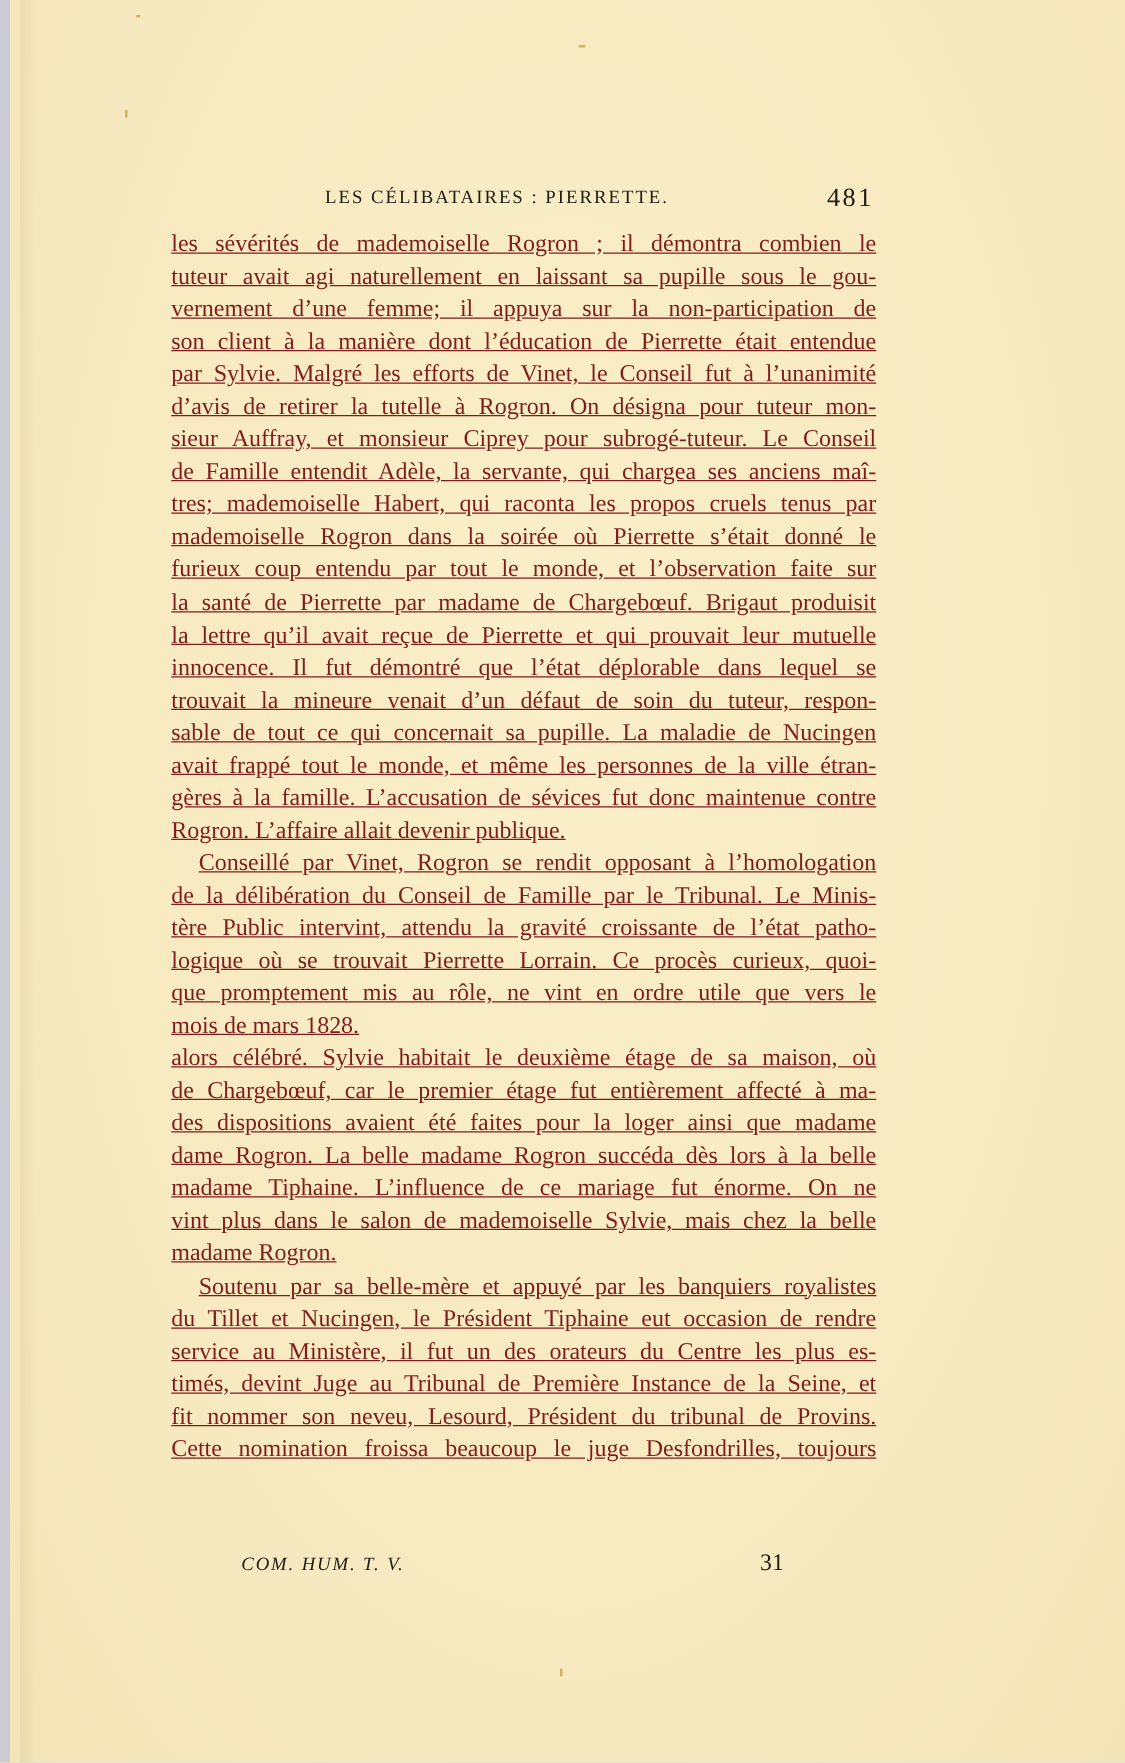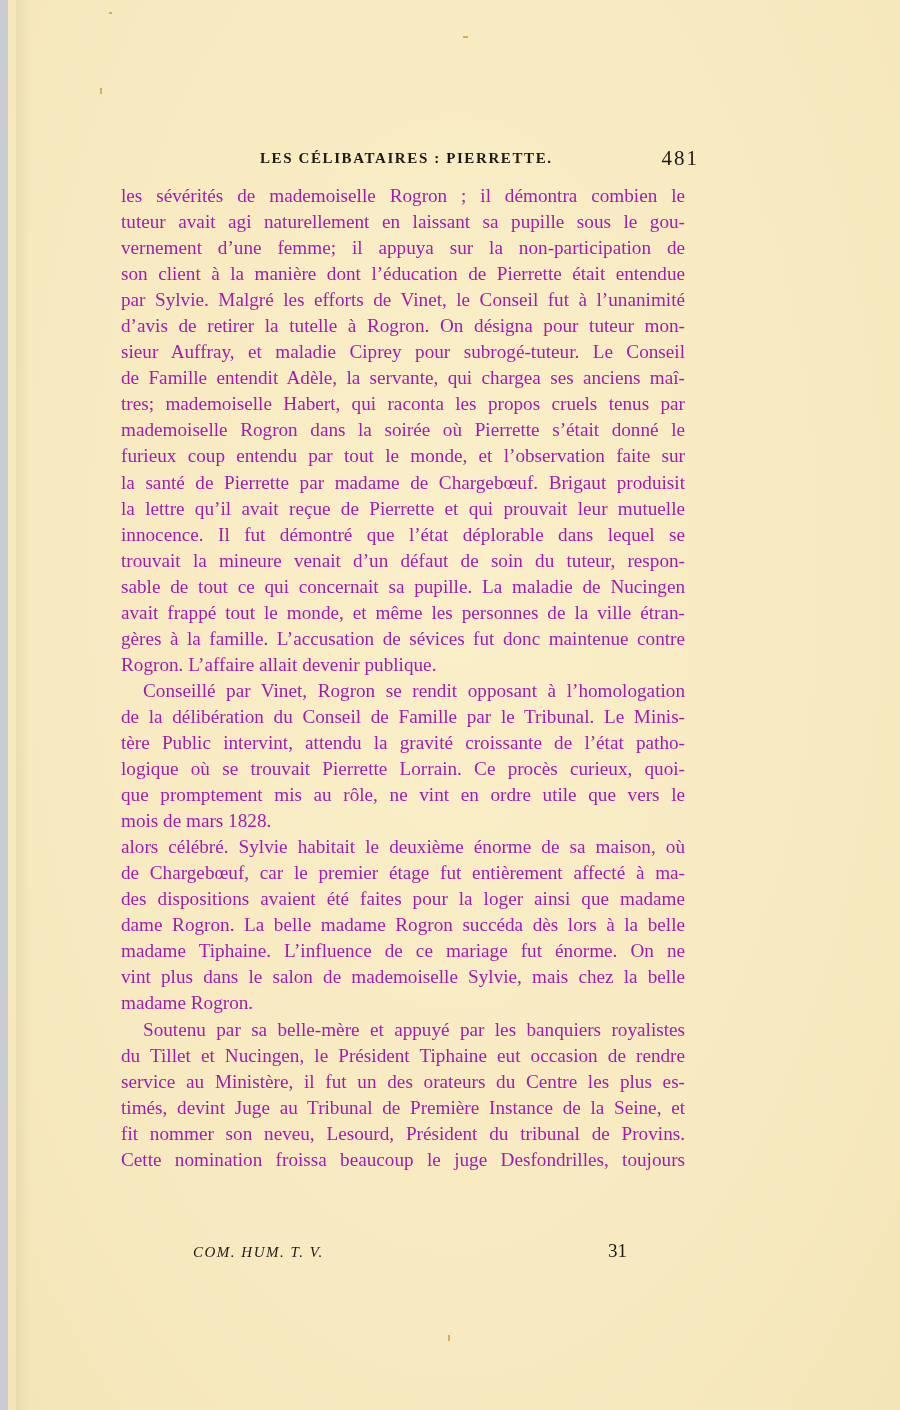--- a/index.html
+++ b/index.html
@@ -16,30 +16,30 @@
   .page-inner-edge {
     position:absolute; left:8px; top:0; width:14px; height:1410px;
     background:linear-gradient(to right, rgba(200,185,140,0.25), rgba(255,255,255,0));
   }
   .speck { position:absolute; width:3px; height:2px; background:#c9962f; opacity:0.7; }
   .running-head {
     position:absolute; top:150px; left:134px; width:563px; height:24px;
     font-family:"Liberation Serif", serif; color:#1e1a14;
   }
   .running-title {
-    position:absolute; left:126px; top:0; font-size:15px; font-weight:bold;
+    position:absolute; left:126px; top:0; font-size:15px; font-weight:normal;
     letter-spacing:1.6px;
   }
   .page-number {
     position:absolute; right:-2px; top:-4px; font-size:21px; letter-spacing:2px;
   }
   .body-text {
-    position:absolute; top:183px; left:121px; width:564px;
+    position:absolute; top:183px; left:137px; width:564px;
     font-family:"Liberation Serif", serif; font-size:19.2px; line-height:26.05px;
-    color:#a21caf; text-align:justify;
+    color:#7f1d1d; text-align:justify;text-decoration:underline;
   }
   .line {
     display:block; white-space:nowrap; text-align:justify; text-align-last:justify;
     height:26.05px; overflow:visible;
   }
   .line.last { text-align-last:left; }
   .line.indent { padding-left:22px; }
   .footer-signature {
     position:absolute; top:1244px; left:193px;
     font-family:"Liberation Serif", serif; font-size:15px; letter-spacing:1.5px; color:#1e1a14;font-style:italic;
@@ -67,21 +67,21 @@
 </div>
 
 <div class="body-text" id="body-text">
     <div>
       <span class="line">les sévérités de mademoiselle Rogron ; il démontra combien le</span>
       <span class="line">tuteur avait agi naturellement en laissant sa pupille sous le gou-</span>
       <span class="line">vernement d’une femme; il appuya sur la non-participation de</span>
       <span class="line">son client à la manière dont l’éducation de Pierrette était entendue</span>
       <span class="line">par Sylvie. Malgré les efforts de Vinet, le Conseil fut à l’unanimité</span>
       <span class="line">d’avis de retirer la tutelle à Rogron. On désigna pour tuteur mon-</span>
-      <span class="line">sieur Auffray, et maladie Ciprey pour subrogé-tuteur. Le Conseil</span>
+      <span class="line">sieur Auffray, et monsieur Ciprey pour subrogé-tuteur. Le Conseil</span>
       <span class="line">de Famille entendit Adèle, la servante, qui chargea ses anciens maî-</span>
       <span class="line">tres; mademoiselle Habert, qui raconta les propos cruels tenus par</span>
       <span class="line">mademoiselle Rogron dans la soirée où Pierrette s’était donné le</span>
       <span class="line">furieux coup entendu par tout le monde, et l’observation faite sur</span>
       <span class="line">la santé de Pierrette par madame de Chargebœuf. Brigaut produisit</span>
       <span class="line">la lettre qu’il avait reçue de Pierrette et qui prouvait leur mutuelle</span>
       <span class="line">innocence. Il fut démontré que l’état déplorable dans lequel se</span>
       <span class="line">trouvait la mineure venait d’un défaut de soin du tuteur, respon-</span>
       <span class="line">sable de tout ce qui concernait sa pupille. La maladie de Nucingen</span>
       <span class="line">avait frappé tout le monde, et même les personnes de la ville étran-</span>
@@ -90,21 +90,21 @@
     </div>
     <div>
       <span class="line indent">Conseillé par Vinet, Rogron se rendit opposant à l’homologation</span>
       <span class="line">de la délibération du Conseil de Famille par le Tribunal. Le Minis-</span>
       <span class="line">tère Public intervint, attendu la gravité croissante de l’état patho-</span>
       <span class="line">logique où se trouvait Pierrette Lorrain. Ce procès curieux, quoi-</span>
       <span class="line">que promptement mis au rôle, ne vint en ordre utile que vers le</span>
       <span class="line last">mois de mars 1828.</span>
     </div>
     <div>
-      <span class="line">alors célébré. Sylvie habitait le deuxième énorme de sa maison, où</span>
+      <span class="line">alors célébré. Sylvie habitait le deuxième étage de sa maison, où</span>
       <span class="line">de Chargebœuf, car le premier étage fut entièrement affecté à ma-</span>
       <span class="line">des dispositions avaient été faites pour la loger ainsi que madame</span>
       <span class="line">dame Rogron. La belle madame Rogron succéda dès lors à la belle</span>
       <span class="line">madame Tiphaine. L’influence de ce mariage fut énorme. On ne</span>
       <span class="line">vint plus dans le salon de mademoiselle Sylvie, mais chez la belle</span>
       <span class="line last">madame Rogron.</span>
     </div>
     <div>
       <span class="line indent">Soutenu par sa belle-mère et appuyé par les banquiers royalistes</span>
       <span class="line">du Tillet et Nucingen, le Président Tiphaine eut occasion de rendre</span>

